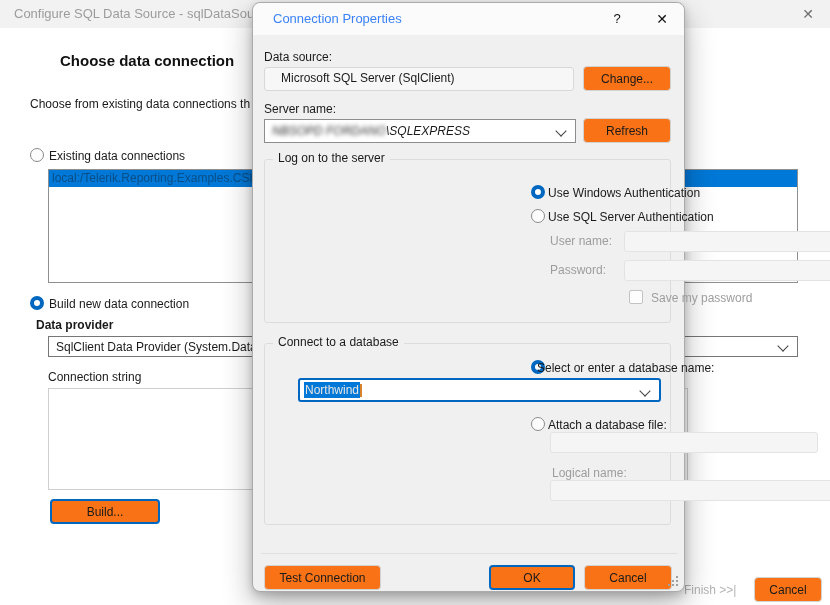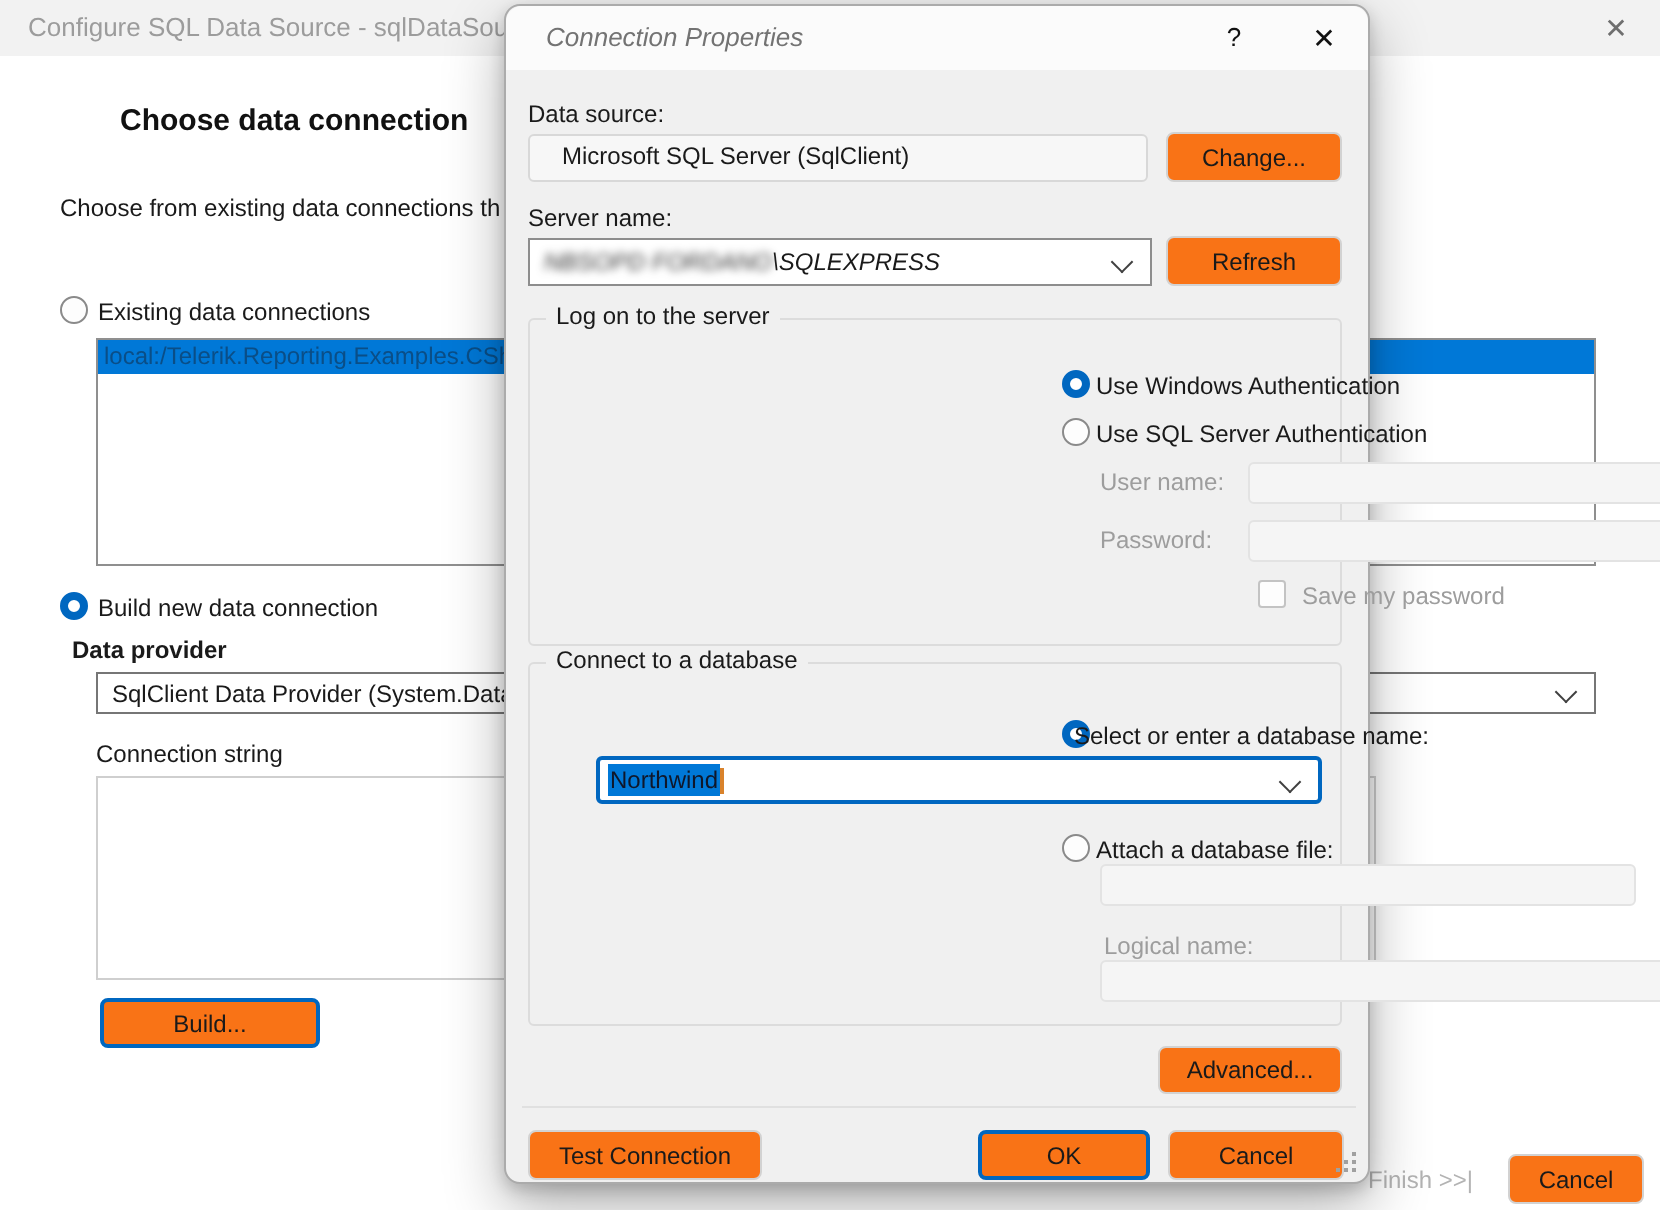--- a/index.html
+++ b/index.html
@@ -42,21 +42,21 @@
 
   .bg-build { left:50px; top:499px; width:110px; height:25px; }
   .bg-finish { left:684px; top:583px; color:#b3b3b3; white-space:nowrap; }
   .bg-cancel { left:754px; top:577px; width:68px; height:25px; }
 
   
   .dlg { left:252px; top:2px; width:433px; height:590px; background:#f0f0f0;
          border:1px solid #ababab; border-radius:8px;
          box-shadow:0 12px 30px rgba(0,0,0,.30), 0 3px 8px rgba(0,0,0,.18); }
   .d-titlebar { left:0; top:0; width:100%; height:32px; background:#fbfbfb; border-radius:8px 8px 0 0; }
-  .d-title { left:20px; top:0; line-height:32px; font-size:13px; color:#737373; white-space:nowrap;font-style:italic; }
+  .d-title { left:20px; top:0; line-height:32px; font-size:13px; color:#3b82f6; white-space:nowrap; }
   .d-help { left:350px; top:3px; width:28px; height:26px; text-align:center; line-height:26px; font-size:13px; color:#111; }
   .d-close { left:394px; top:3px; width:30px; height:26px; text-align:center; line-height:26px; font-size:14px; color:#111; }
 
   .lbl { white-space:nowrap; }
   .gray { color:#9d9d9d; }
 
   .field { background:#f7f7f7; border:1px solid #d8d8d8; border-radius:3px; line-height:20px;
            padding-left:7px; white-space:nowrap; overflow:hidden; }
   .field.dis { background:#f5f5f5; border-color:#e3e3e3; }
 
@@ -64,27 +64,27 @@
   .d-ds-field { left:11px; top:64px; width:310px; height:24px;padding-left:16px; }
   .d-change { left:330px; top:63px; width:88px; height:25px; }
   .d-sv-label { left:11px; top:99px; }
   .d-sv-combo { left:11px; top:116px; width:312px; height:24px; border-color:#8d8d8d; line-height:22px; padding-left:7px; white-space:nowrap; overflow:hidden;font-style:italic; }
   .blurred { filter:blur(2px); color:#333; }
   .d-refresh { left:330px; top:115px; width:88px; height:25px; }
 
   .group { border:1px solid #dcdcdc; border-radius:3px; }
   .group-label { position:absolute; left:8px; top:-9px; background:#f0f0f0; padding:0 5px; white-space:nowrap; }
   .d-group1 { left:11px; top:156px; width:407px; height:164px; }
-  .d-group2 { left:11px; top:328px; width:407px; height:182px; }
+  .d-group2 { left:11px; top:340px; width:407px; height:182px; }
 
   .checkbox { width:14px; height:14px; border:1px solid #c3c3c3; background:#fdfdfd; border-radius:2px; }
 
   .nw-combo { left:45px; top:375px; width:363px; height:24px; background:#fff; border:2px solid #0067c0;
               border-radius:3px; line-height:20px; padding-left:4px; white-space:nowrap; }
-  .nw-sel { background:#0078d7; color:#0f172a; padding:1px 1px; }
+  .nw-sel { background:#0078d7; color:#e5e5e5; padding:1px 1px; }
   .nw-caret { display:inline-block; width:2px; height:13px; background:#d9822b; vertical-align:middle; margin-left:0; }
 
   .d-advanced { left:326px; top:520px; width:92px; height:24px; }
   .d-sep { left:8px; top:550px; width:417px; height:1px; background:#e0e0e0; }
   .d-test { left:11px; top:562px; width:117px; height:25px; }
   .d-ok { left:236px; top:562px; width:86px; height:25px; }
   .d-cancel { left:331px; top:562px; width:88px; height:25px; }
 
   .grip { right:5px; bottom:4px; width:11px; height:11px; }
   .grip::before { content:""; position:absolute; left:8px; top:0; width:2px; height:2px; background:#a0a0a0;
@@ -172,21 +172,20 @@
       <span class="chev" style="right:10px; top:7px;"></span>
     </div>
 
     <div class="abs radio" style="left:278px; top:414px;"></div>
     <div class="abs rlabel" style="left:295px; top:415px;">Attach a database file:</div>
     <div class="abs field dis" style="left:297px; top:429px; width:268px; height:21px;"></div>
 
     <div class="abs lbl gray" style="left:299px; top:463px;">Logical name:</div>
     <div class="abs field dis" style="left:297px; top:477px; width:359px; height:21px;"></div>
 
-    <div class="abs btn d-advanced">Advanced...</div>
     <div class="abs d-sep"></div>
     <div class="abs btn d-test">Test Connection</div>
     <div class="abs btn focus d-ok">OK</div>
     <div class="abs btn d-cancel">Cancel</div>
 
     <div class="abs grip"></div>
   </div>
 
 </div>
 

